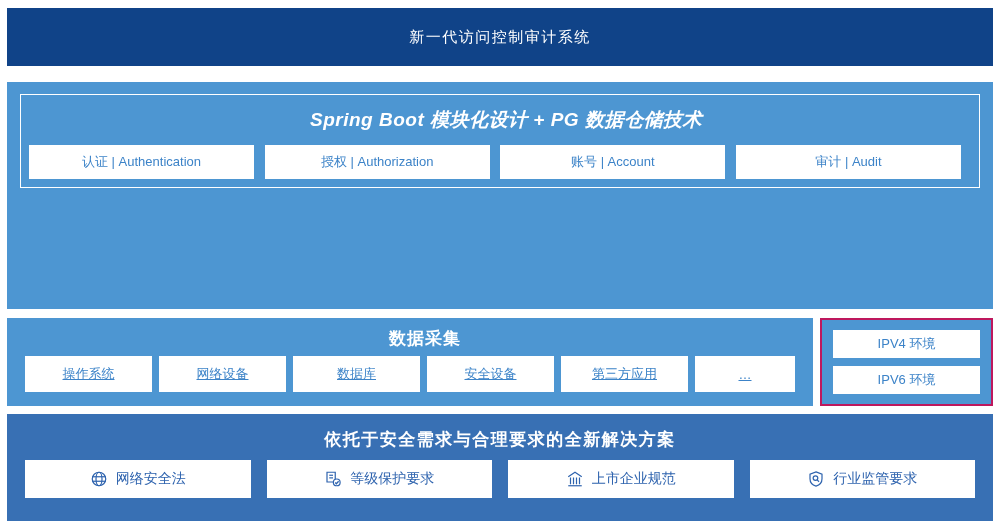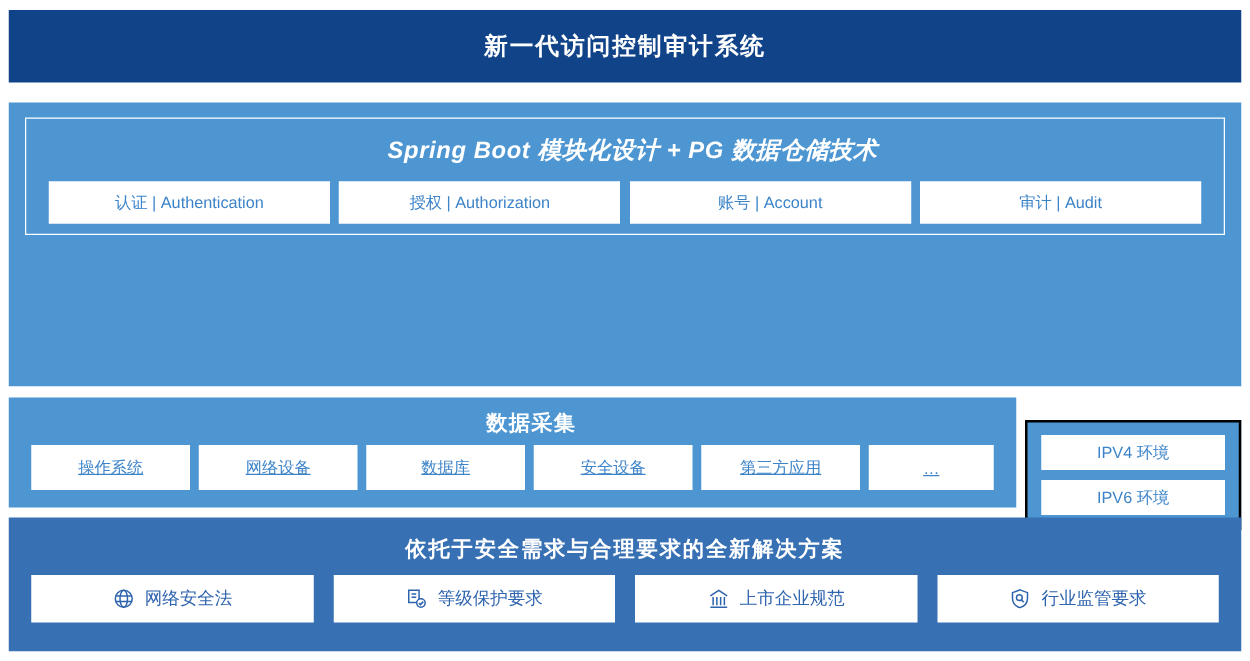--- a/index.html
+++ b/index.html
@@ -22,22 +22,22 @@
     top: 8px;
     width: 986px;
     height: 58px;
     background: #104388;
     display: flex;
     align-items: center;
     justify-content: center;
   }
   .header-title {
     color: #ffffff;
-    font-size: 19px;
-    font-weight: bold;
+    font-size: 15px;
+    font-weight: normal;
     letter-spacing: 1.5px;
   }
 
   
   .panel {
     position: absolute;
     background: #4D96D2;
     box-sizing: border-box;
   }
   .panel-inner {
@@ -79,21 +79,21 @@
 
   
   #sectionA {
     left: 7px; top: 82px; width: 986px; height: 227px;
   }
   #bandSpring {
     left: 13px; top: 12px; width: 960px; height: 94px;
   }
   #bandSpring .band-title { margin-top: 12px; }
   #bandSpring .tile-row {
-    position: absolute; left: 18px; right: 18px; top: 50px; height: 34px;
+    position: absolute; left: 8px; right: 18px; top: 50px; height: 34px;
   }
   #bandSpring .tile { width: 225px; height: 34px; }
 
   #bandAnalysis {
     left: 13px; top: 117px; width: 960px; height: 94px;
   }
   #bandAnalysis .band-title { margin-top: 12px; }
   #bandAnalysis .tile-row {
     position: absolute; left: 18px; right: 18px; top: 50px; height: 34px;
   }
@@ -104,22 +104,22 @@
     left: 7px; top: 318px; width: 806px; height: 88px;
   }
   #sectionB .band-title { margin-top: 9px; margin-left: 30px; }
   #sectionB .tile-row {
     position: absolute; left: 18px; right: 18px; top: 38px; height: 36px;
   }
   #sectionB .tile { width: 127px; height: 36px; text-decoration: underline; }
   #sectionB .tile.small { width: 100px; }
 
   #sectionC {
-    left: 820px; top: 336px; width: 173px; height: 88px;
-    border: 2px solid #000000;
+    left: 820px; top: 318px; width: 173px; height: 88px;
+    border: 2px solid #be185d;
   }
   #sectionC .ipv-wrap {
     position: absolute; left: 11px; right: 11px; top: 10px; bottom: 10px;
     display: flex; flex-direction: column; justify-content: space-between;
   }
   #sectionC .tile { width: 100%; height: 28px; font-size: 13px; }
 
   
   #sectionD {
     left: 7px; top: 414px; width: 986px; height: 107px;

